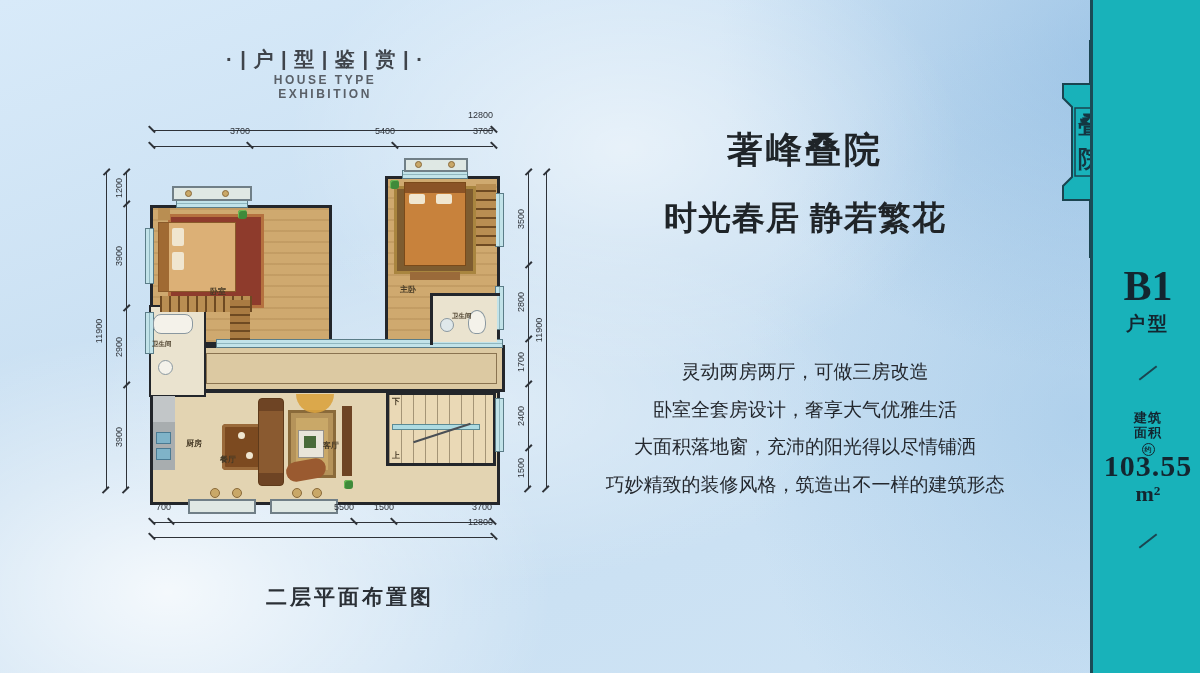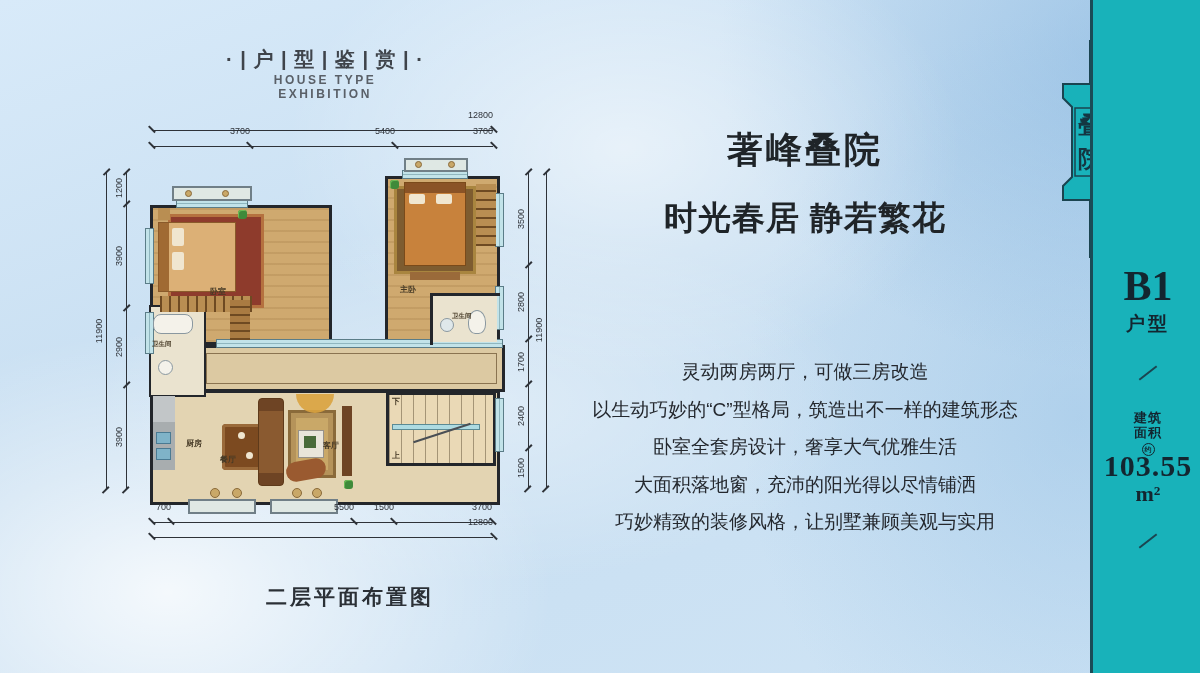--- a/index.html
+++ b/index.html
@@ -92,24 +92,23 @@
   <div class="hd">
     <div class="hd-title">· | 户 | 型 | 鉴 | 赏 | ·</div>
     <div class="hd-sub">HOUSE TYPE EXHIBITION</div>
   </div>
 
   <div class="hero">
     <div class="hero-t1">著峰叠院</div>
     <div class="hero-t2">时光春居 静若繁花</div>
     <div class="hero-p">
       <div>灵动两房两厅，可做三房改造</div>
-      <div>以生动巧妙的“C”型格局，筑造出不一样的建筑形态</div>
       <div>卧室全套房设计，奢享大气优雅生活</div>
       <div>大面积落地窗，充沛的阳光得以尽情铺洒</div>
-      <div>巧妙精致的装修风格，让别墅兼顾美观与实用</div>
+      <div>巧妙精致的装修风格，筑造出不一样的建筑形态</div>
     </div>
   </div>
 
   <div>
 
     <div class="room floor-wood abs" style="left:150px;top:205px;width:182px;height:140px;"></div>
     <div class="room floor-wood abs" style="left:385px;top:176px;width:115px;height:169px;"></div>
     <div class="room floor-marble abs" style="left:150px;top:390px;width:350px;height:115px;"></div>
     <div class="room abs" style="left:198px;top:345px;width:307px;height:47px;background:#dcc9a2;box-shadow:inset 0 0 0 5px #dcc9a2, inset 0 0 0 6px #8a7350;"></div>
     <div class="abs" style="left:149px;top:305px;width:57px;height:92px;background:#eae3cf;border:2px solid #23262b;"></div>

